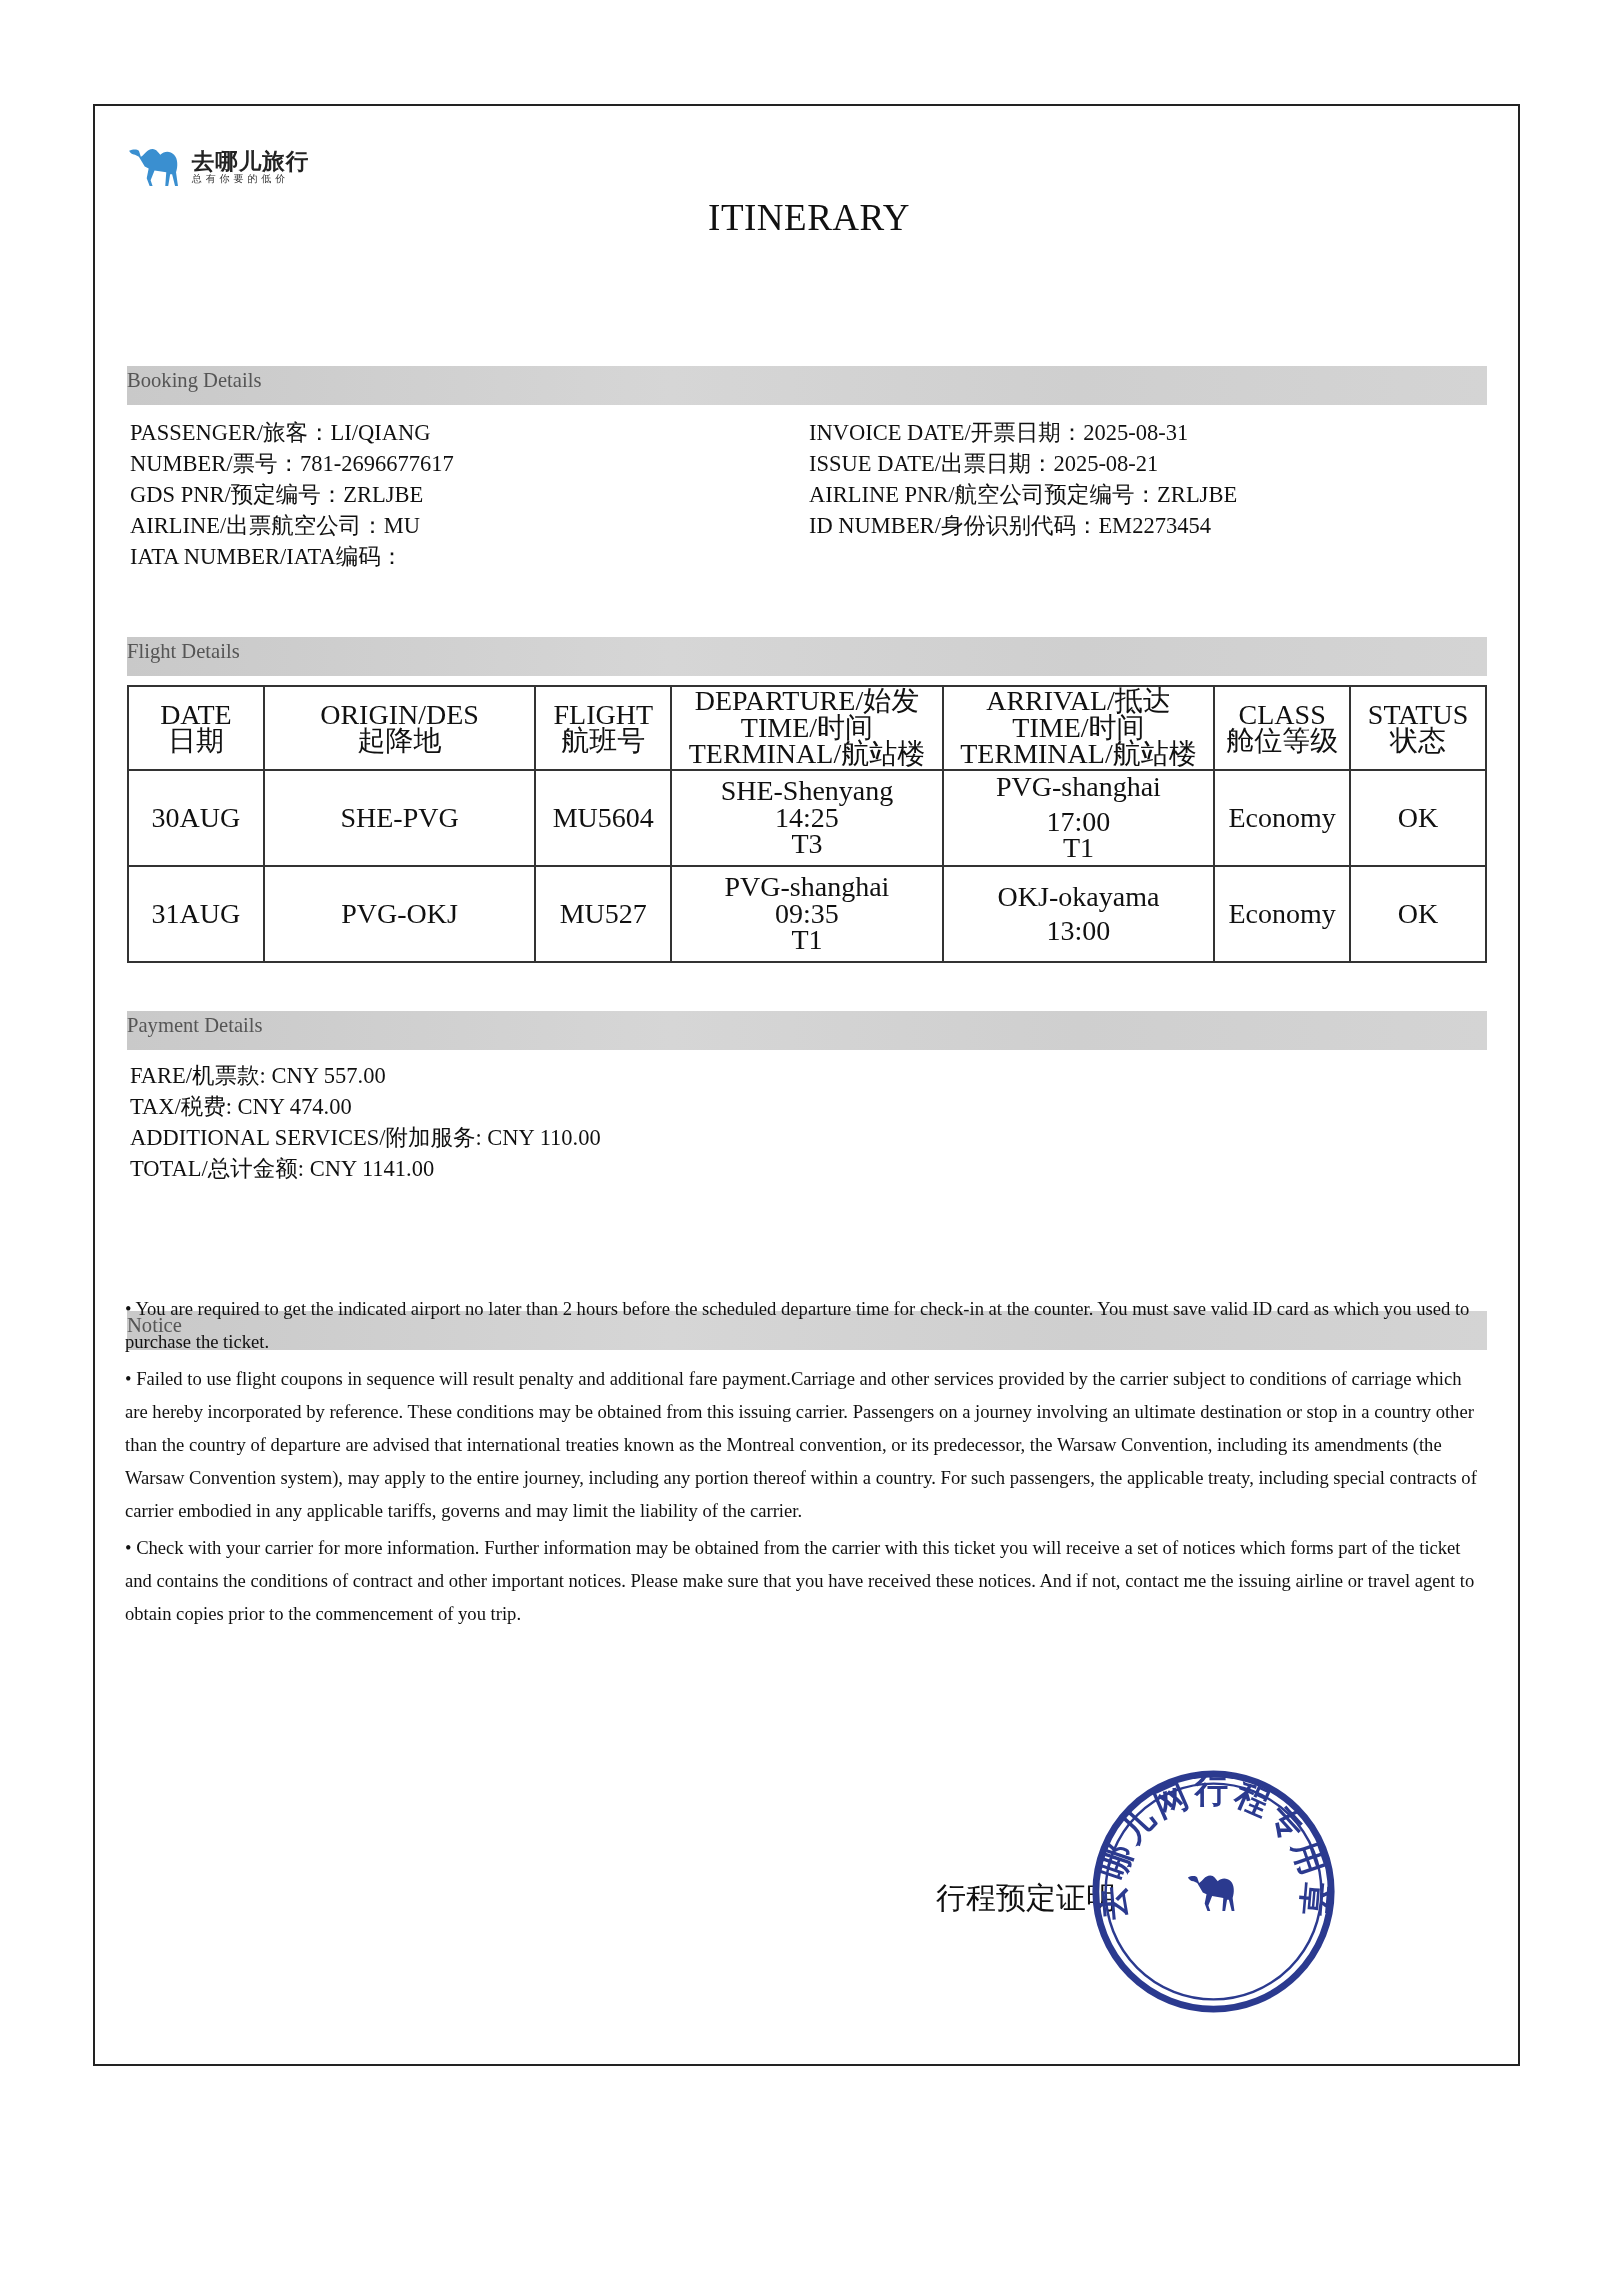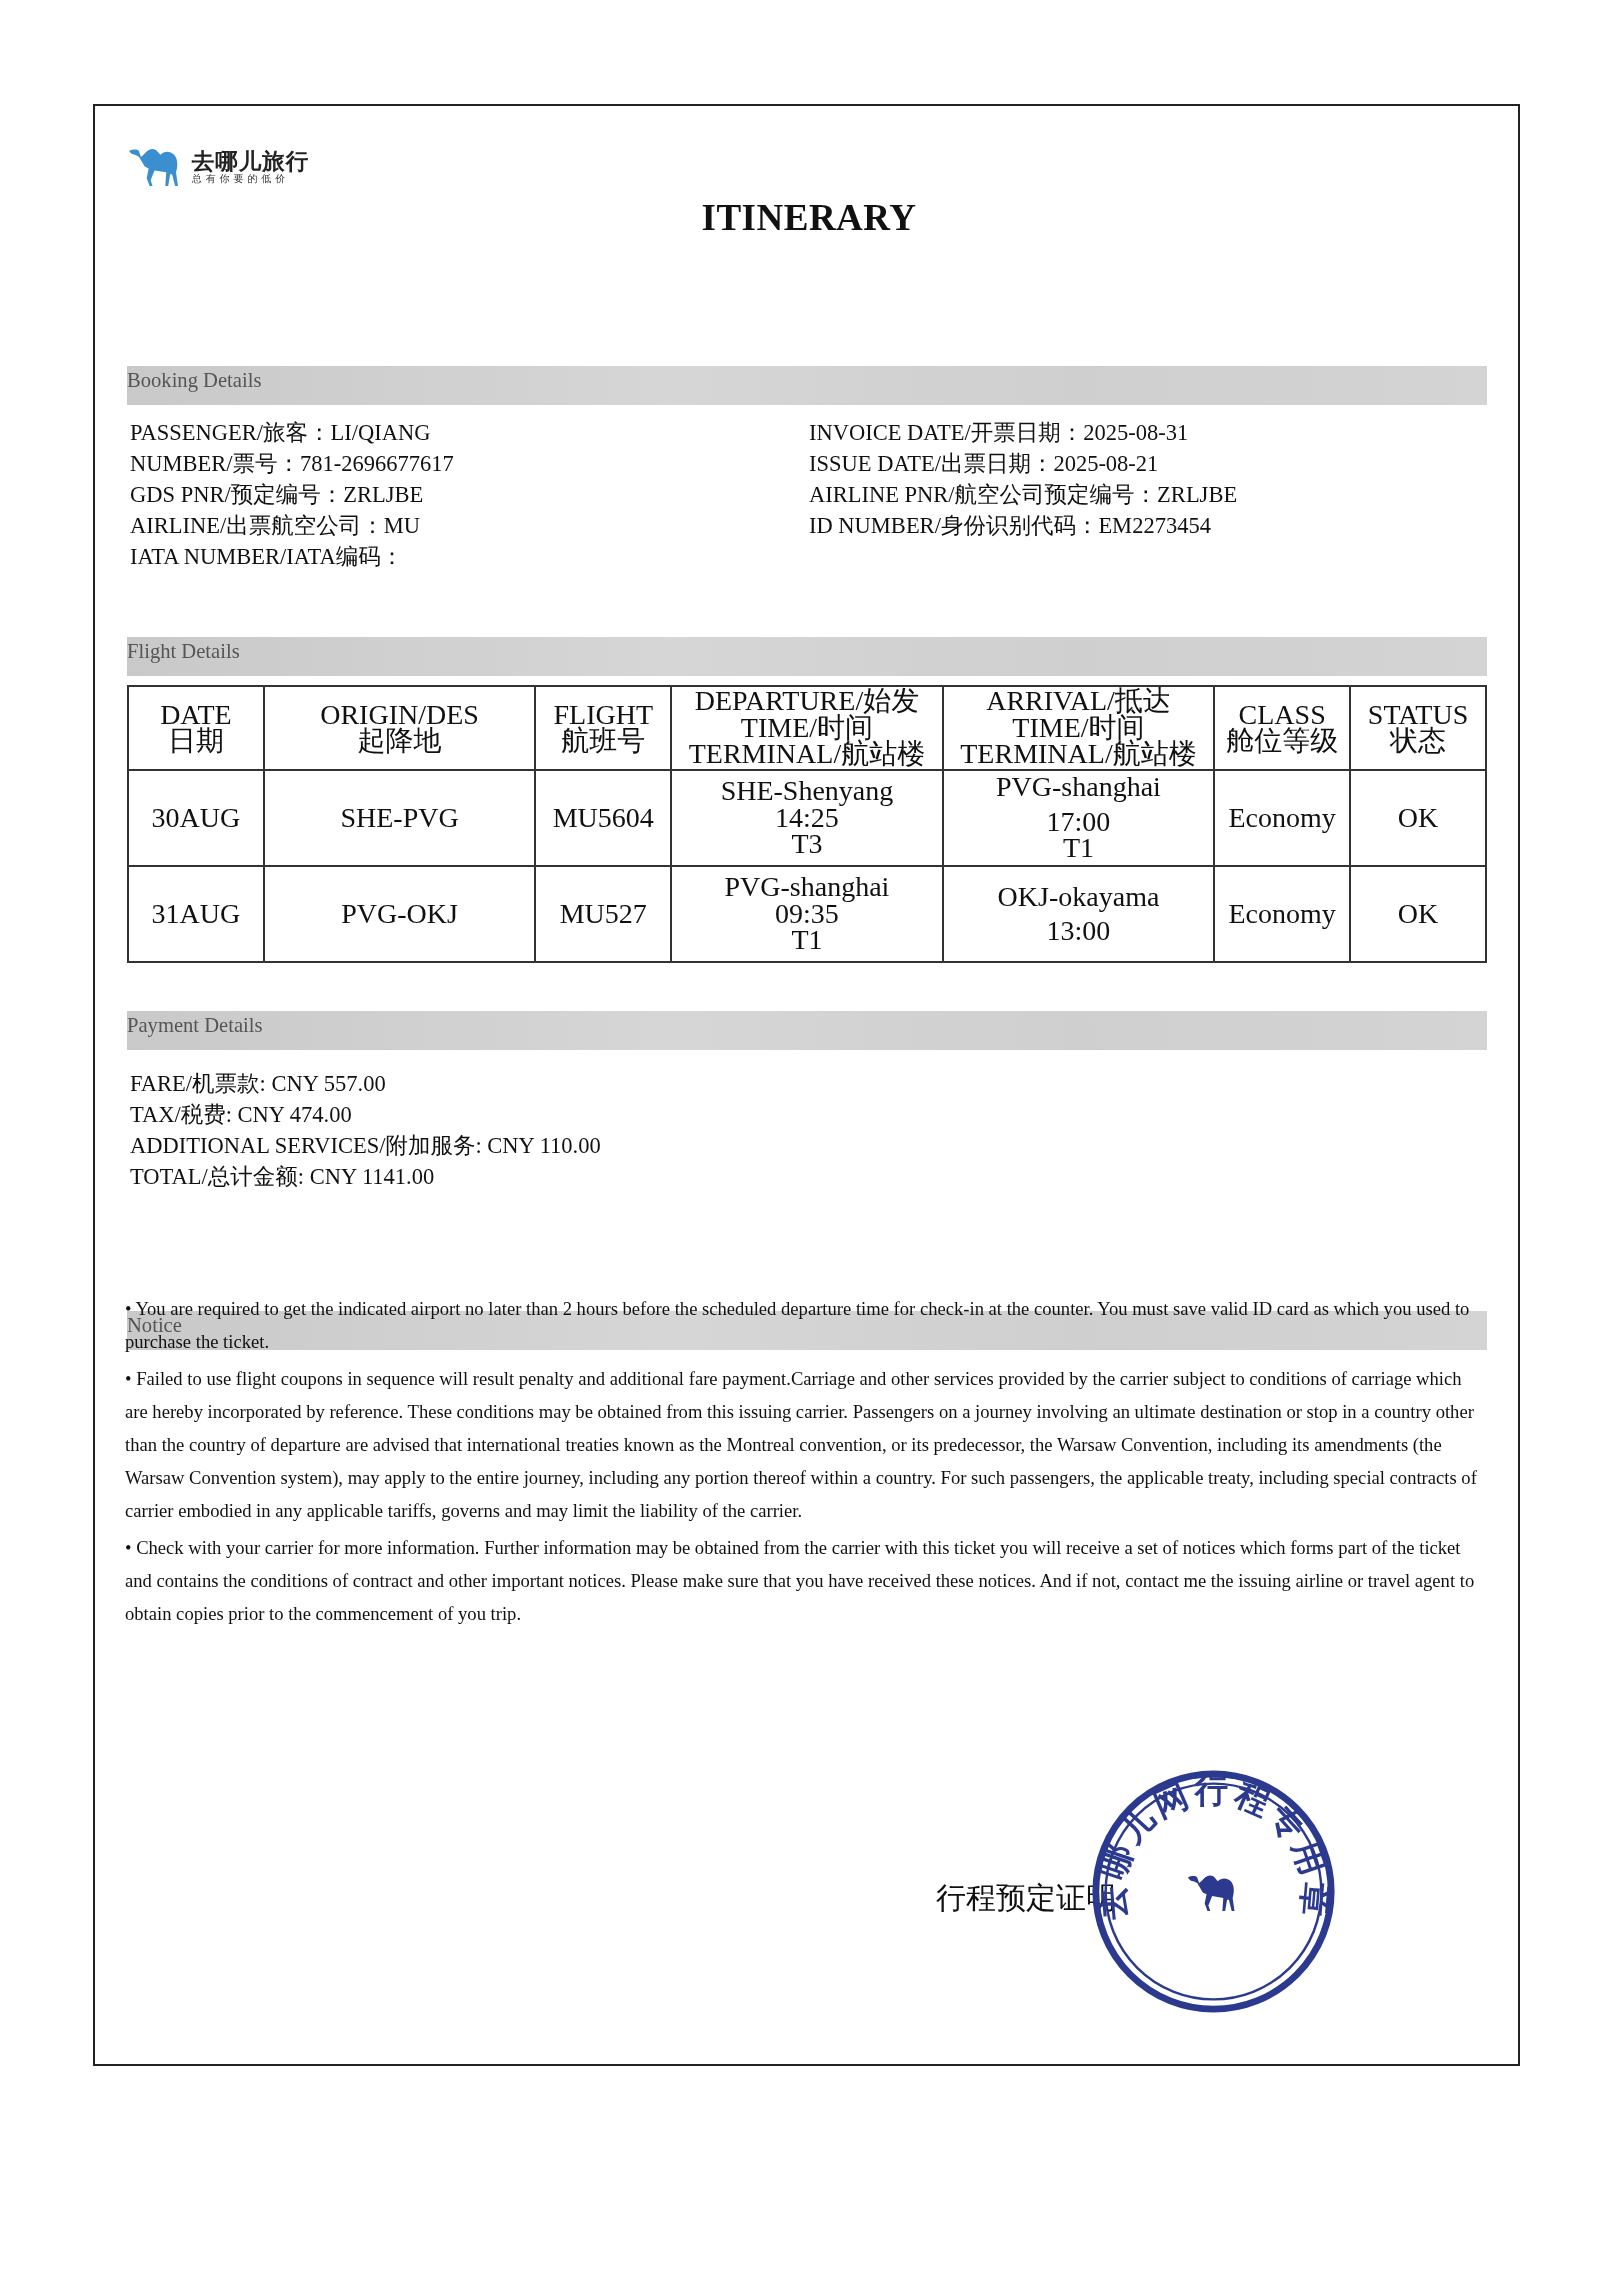--- a/index.html
+++ b/index.html
@@ -5,21 +5,21 @@
   html, body { margin: 0; padding: 0; background: #ffffff; }
   body { width: 1618px; height: 2289px; position: relative; overflow: hidden;
          font-family: "Liberation Serif", "DejaVu Serif", serif; color: #111; }
   .frame { position: absolute; left: 93px; top: 104px; width: 1427px; height: 1962px;
            border: 2px solid #222; box-sizing: border-box; }
   .logo { position: absolute; left: 127px; top: 145px; display: flex; align-items: center; }
   .logo-text { margin-left: 7.8px; }
   .logo-name { font-family: "DejaVu Sans", sans-serif; font-size: 22.5px; font-weight: bold; color: #222; letter-spacing: 1px; line-height: 25.5px; }
   .logo-slogan { font-family: Liberation Sans, sans-serif; font-size: 10px; color: #333; letter-spacing: 3.9px; line-height: 9.8px; }
   .title { position: absolute; left: 0; width: 1618px; top: 196px; text-align: center;
-           font-size: 37px; font-weight: bold; letter-spacing: 0.5px; }
+           font-size: 37px; font-weight: normal; letter-spacing: 0.5px; }
   .section-bar { position: absolute; left: 127px; width: 1360px; height: 39px;
                  background: linear-gradient(90deg, #c9c9c9, #d6d6d6 40%, #cfcfcf 70%, #d4d4d4);
                  font-size: 20.6px; color: #555; line-height: 28px; padding-left: 0; box-sizing: border-box; }
   .kv { position: absolute; font-size: 22.5px; line-height: 31px; }
   .kv div { white-space: nowrap; }
   table.flights { position: absolute; left: 127px; top: 685px; width: 1360px; border-collapse: collapse;
                   font-size: 28px; text-align: center; }
   table.flights th, table.flights td { border: 2px solid #333; padding: 0; font-weight: normal; line-height: 26.5px; vertical-align: middle; }
   table.flights th { height: 82px; }
   table.flights td { height: 94px; }
@@ -136,21 +136,21 @@
         <div style="margin-bottom:7.8px">OKJ-okayama</div>
         <div>13:00</div>
       </td>
       <td>Economy</td>
       <td>OK</td>
     </tr>
   </tbody>
 </table>
 
 <div class="section-bar" style="top:1011px;">Payment Details</div>
-<div class="kv" style="left:130px; top:1060px;margin-top:8px;">
+<div class="kv" style="left:130px; top:1060px;">
   <div>FARE/机票款: CNY 557.00</div>
   <div>TAX/税费: CNY 474.00</div>
   <div>ADDITIONAL SERVICES/附加服务: CNY 110.00</div>
   <div>TOTAL/总计金额: CNY 1141.00</div>
 </div>
 
 <div class="section-bar" style="top:1311px;">Notice</div>
 <div class="notices">
   <p>• You are required to get the indicated airport no later than 2 hours before the scheduled departure time for check-in at the counter. You must save valid ID card as which you used to purchase the ticket.</p>
   <p>• Failed to use flight coupons in sequence will result penalty and additional fare payment.Carriage and other services provided by the carrier subject to conditions of carriage which are hereby incorporated by reference. These conditions may be obtained from this issuing carrier. Passengers on a journey involving an ultimate destination or stop in a country other than the country of departure are advised that international treaties known as the Montreal convention, or its predecessor, the Warsaw Convention, including its amendments (the Warsaw Convention system), may apply to the entire journey, including any portion thereof within a country. For such passengers, the applicable treaty, including special contracts of carrier embodied in any applicable tariffs, governs and may limit the liability of the carrier.</p>

